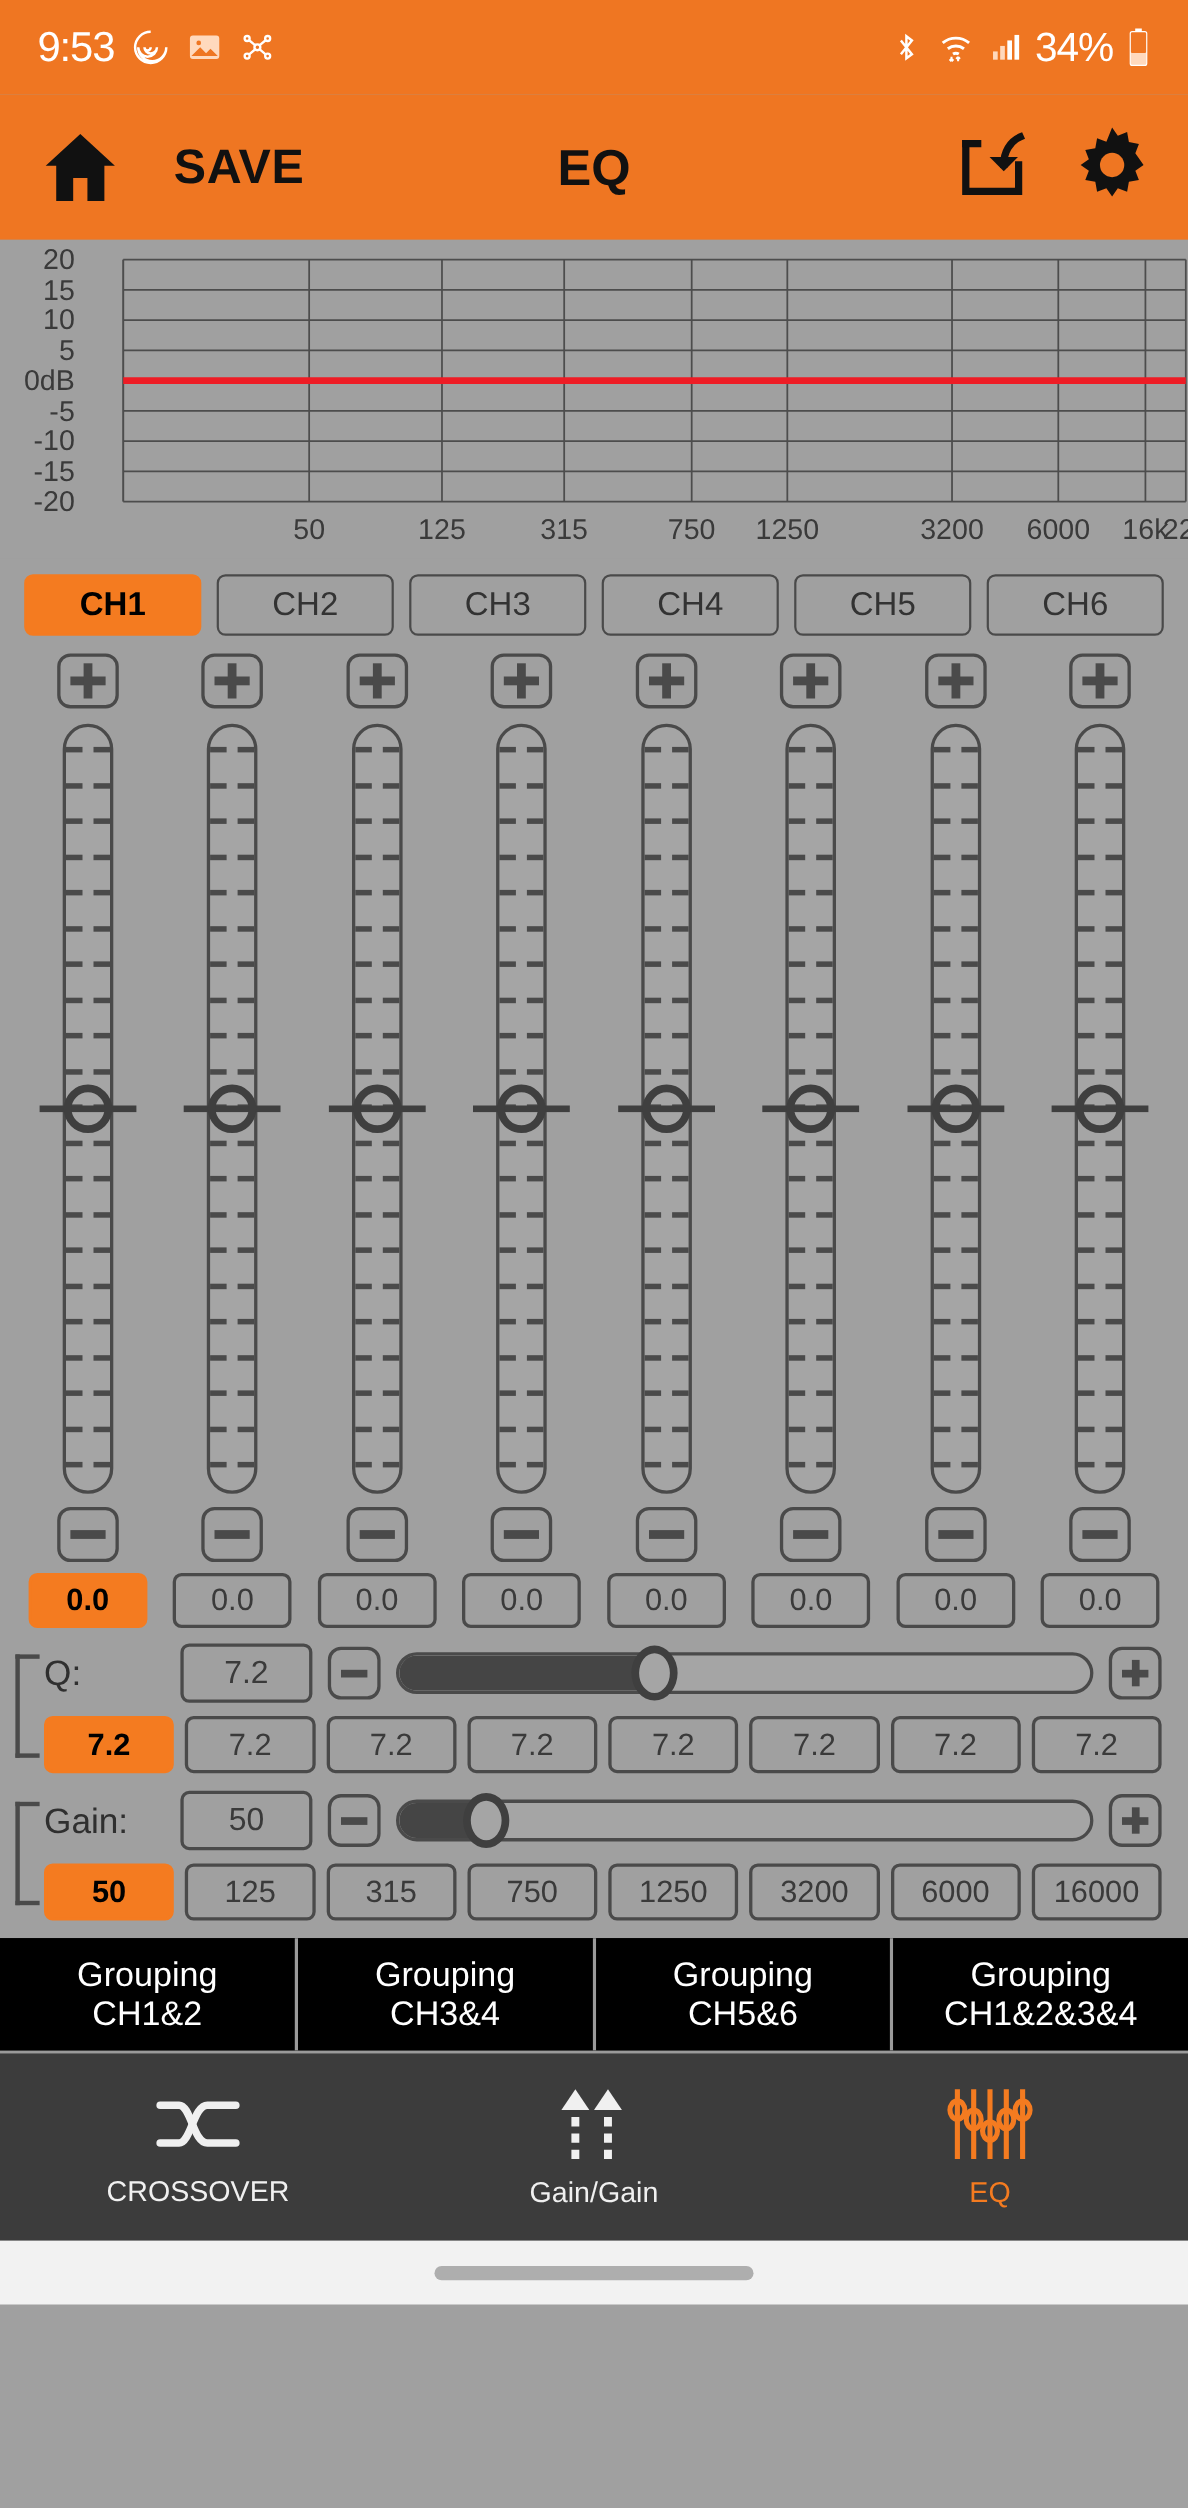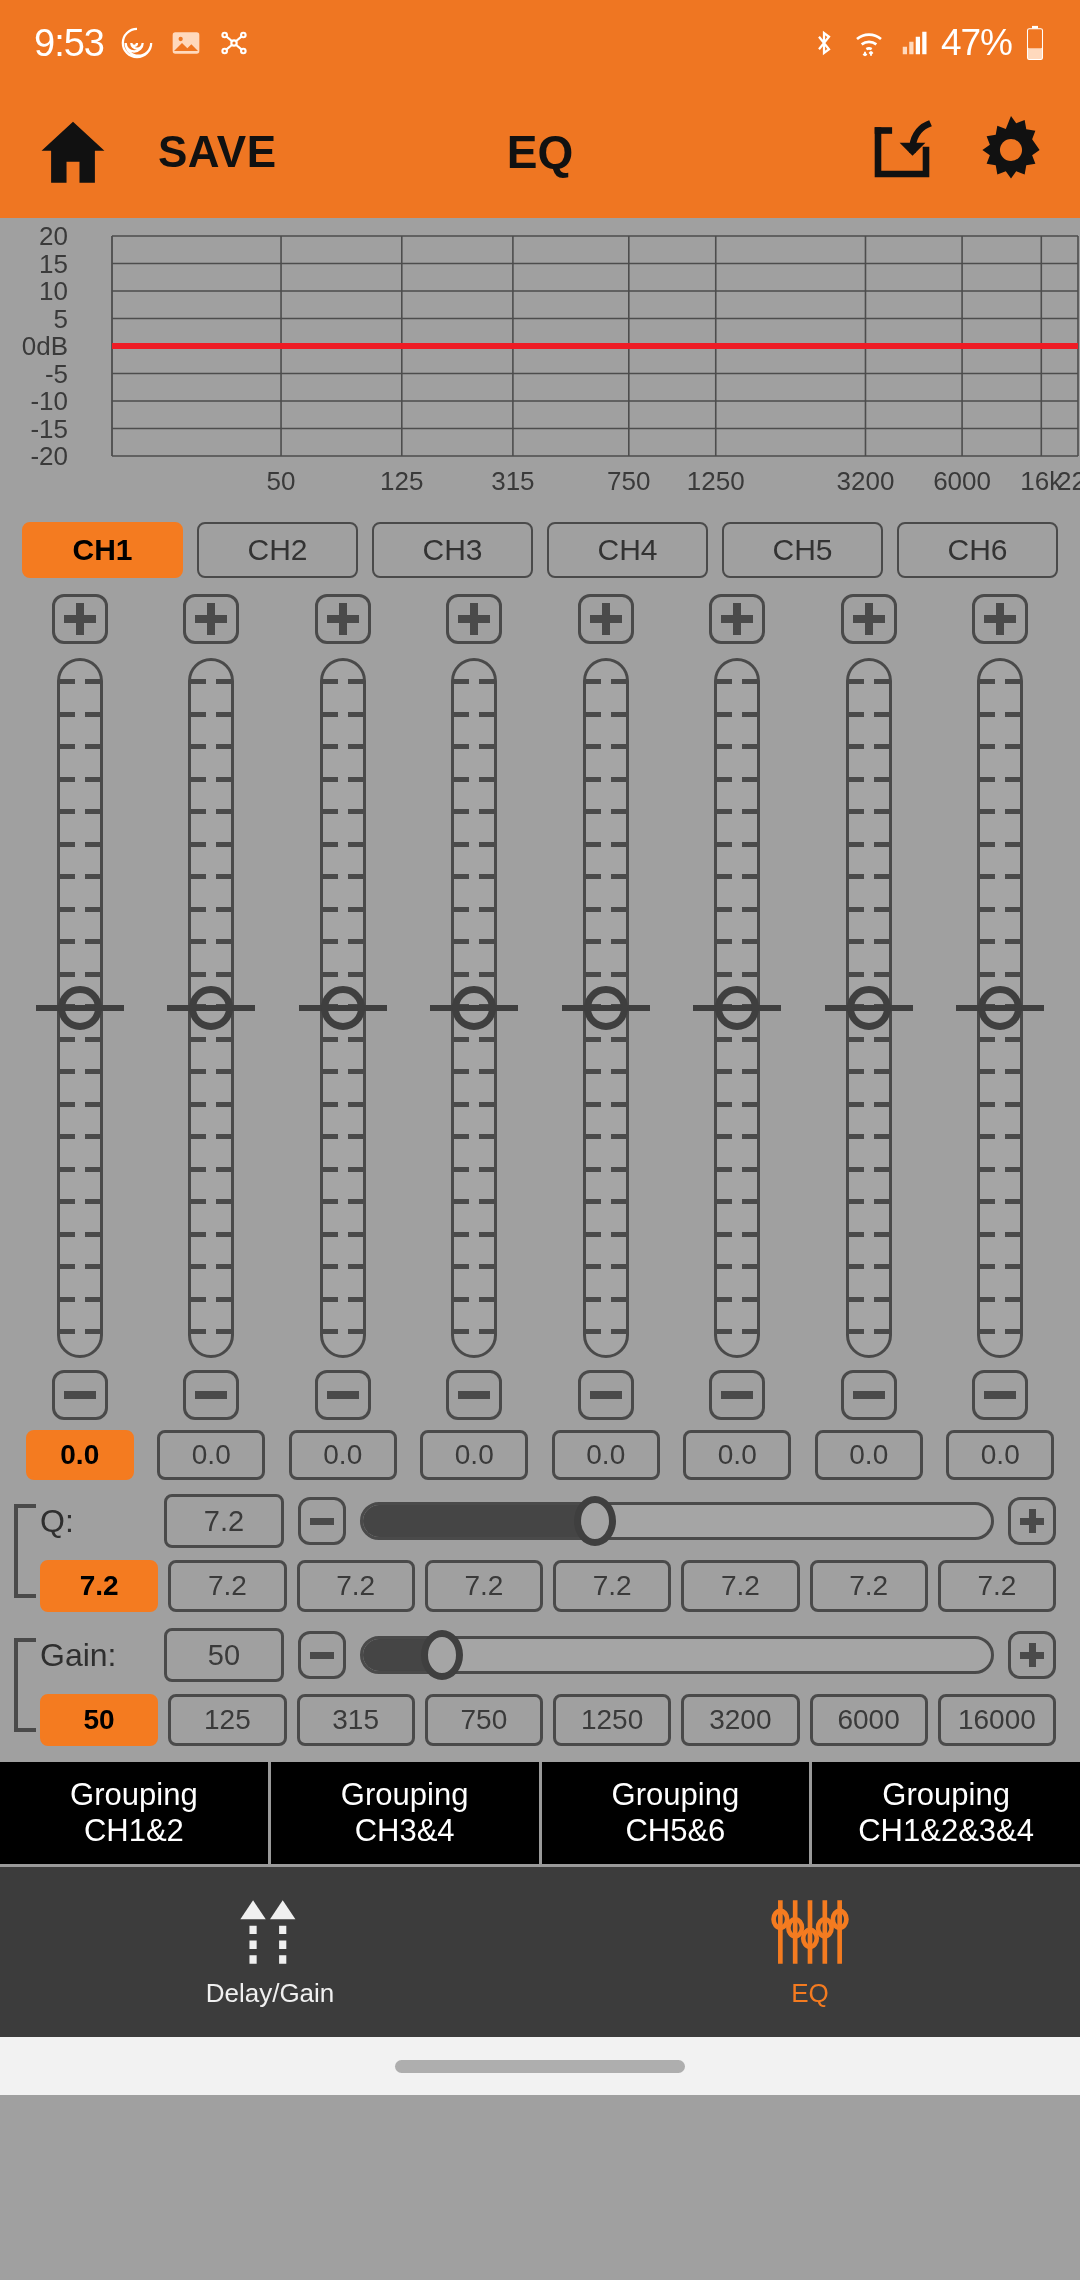--- a/index.html
+++ b/index.html
@@ -224,21 +224,21 @@
         </svg>
     </span>
     <span class="sb-ico">
       <svg width="30" height="30" viewBox="0 0 24 24">
           <rect x="3" y="15" width="3.4" height="6" fill="#ffd9bd"></rect>
           <rect x="8.2" y="11" width="3.4" height="10" fill="#ffd9bd"></rect>
           <rect x="13.4" y="7" width="3.4" height="14" fill="#ffffff"></rect>
           <rect x="18.6" y="3" width="3.4" height="18" fill="#ffffff"></rect>
         </svg>
     </span>
-    <span class="sb-pct">47%</span>
+    <span class="sb-pct">34%</span>
     <span class="sb-ico">
       <svg width="22" height="36" viewBox="0 0 12 24">
           <rect x="4" y="0.6" width="4" height="2" fill="#fff"></rect>
           <rect x="1" y="2.5" width="10" height="20.5" rx="1.2" fill="#ffd9bd"></rect>
           <rect x="1" y="2.5" width="10" height="13" rx="1.2" fill="#ef7622"></rect>
           <rect x="1" y="2.5" width="10" height="20.5" rx="1.2" fill="none" stroke="#fff" stroke-width="0.7"></rect>
         </svg>
     </span>
   </div>
 </div>
@@ -864,27 +864,34 @@
     <div class="group-btn">
       <span>Grouping</span>
       <span>CH1&amp;2&amp;3&amp;4</span>
     </div>
   </div>
 <div id="action-row">
   </div>
 
 <div id="bottom-nav">
     <div class="nav-item">
+      <span><svg width="86" height="70" viewBox="0 0 40 32" fill="none" stroke="#f0f0f0" stroke-width="3.2" stroke-linecap="round">
+          <path d="M4 8h8c5 0 6 16 12 16h12"></path>
+          <path d="M4 24h8c5 0 6-16 12-16h12"></path>
+        </svg></span>
+      <span class="nav-label">CROSSOVER</span>
+    </div>
+    <div class="nav-item">
       <span><svg width="86" height="72" viewBox="0 0 40 34" fill="none" stroke="#f0f0f0" stroke-width="3.4">
           <path d="M12 32v-4M12 25v-4M12 18v-4"></path>
           <path d="M12 2l-6 9h12z" fill="#f0f0f0" stroke="none"></path>
           <path d="M26 32v-4M26 25v-4M26 18v-4"></path>
           <path d="M26 2l-6 9h12z" fill="#f0f0f0" stroke="none"></path>
         </svg></span>
-      <span class="nav-label">Delay/Gain</span>
+      <span class="nav-label">Gain/Gain</span>
     </div>
     <div class="nav-item active">
       <span><svg width="86" height="72" viewBox="0 0 40 34" fill="none" stroke="#f47b20" stroke-width="2.2">
           <path d="M6 2v30M13 2v30M20 2v30M27 2v30M34 2v30"></path>
           <ellipse cx="6" cy="11" rx="3.2" ry="4"></ellipse>
           <ellipse cx="13" cy="15" rx="3.2" ry="4"></ellipse>
           <ellipse cx="20" cy="20" rx="3.2" ry="4"></ellipse>
           <ellipse cx="27" cy="15" rx="3.2" ry="4"></ellipse>
           <ellipse cx="34" cy="11" rx="3.2" ry="4"></ellipse>
         </svg></span>

